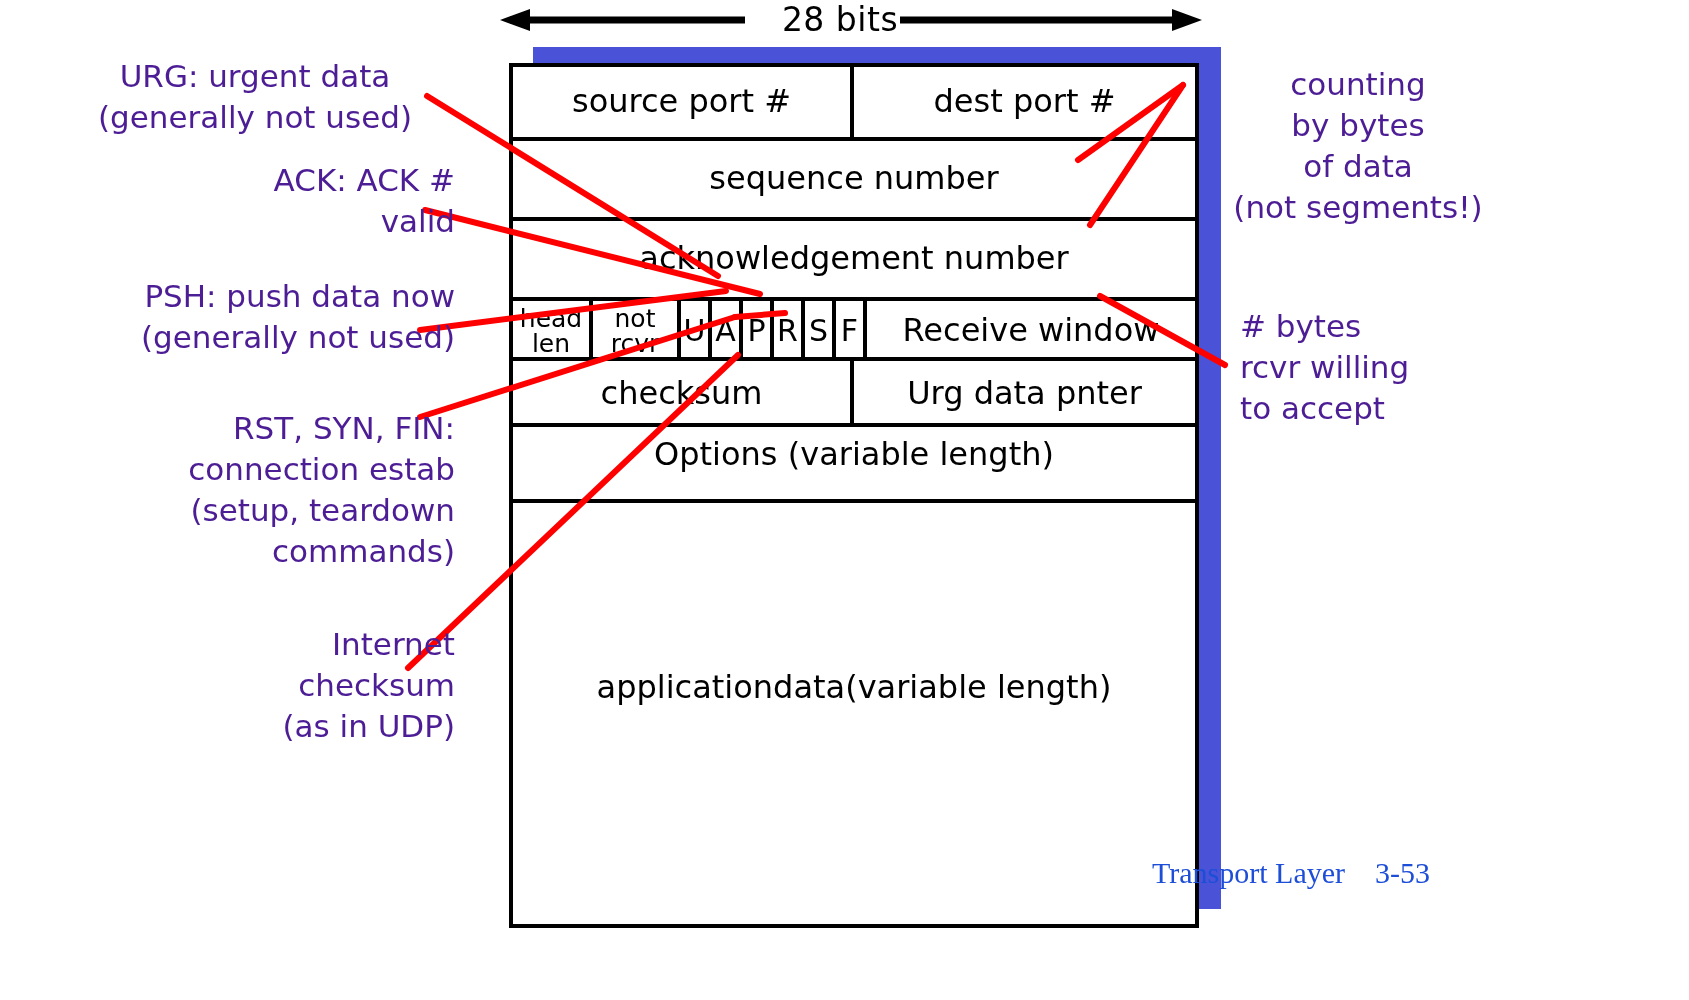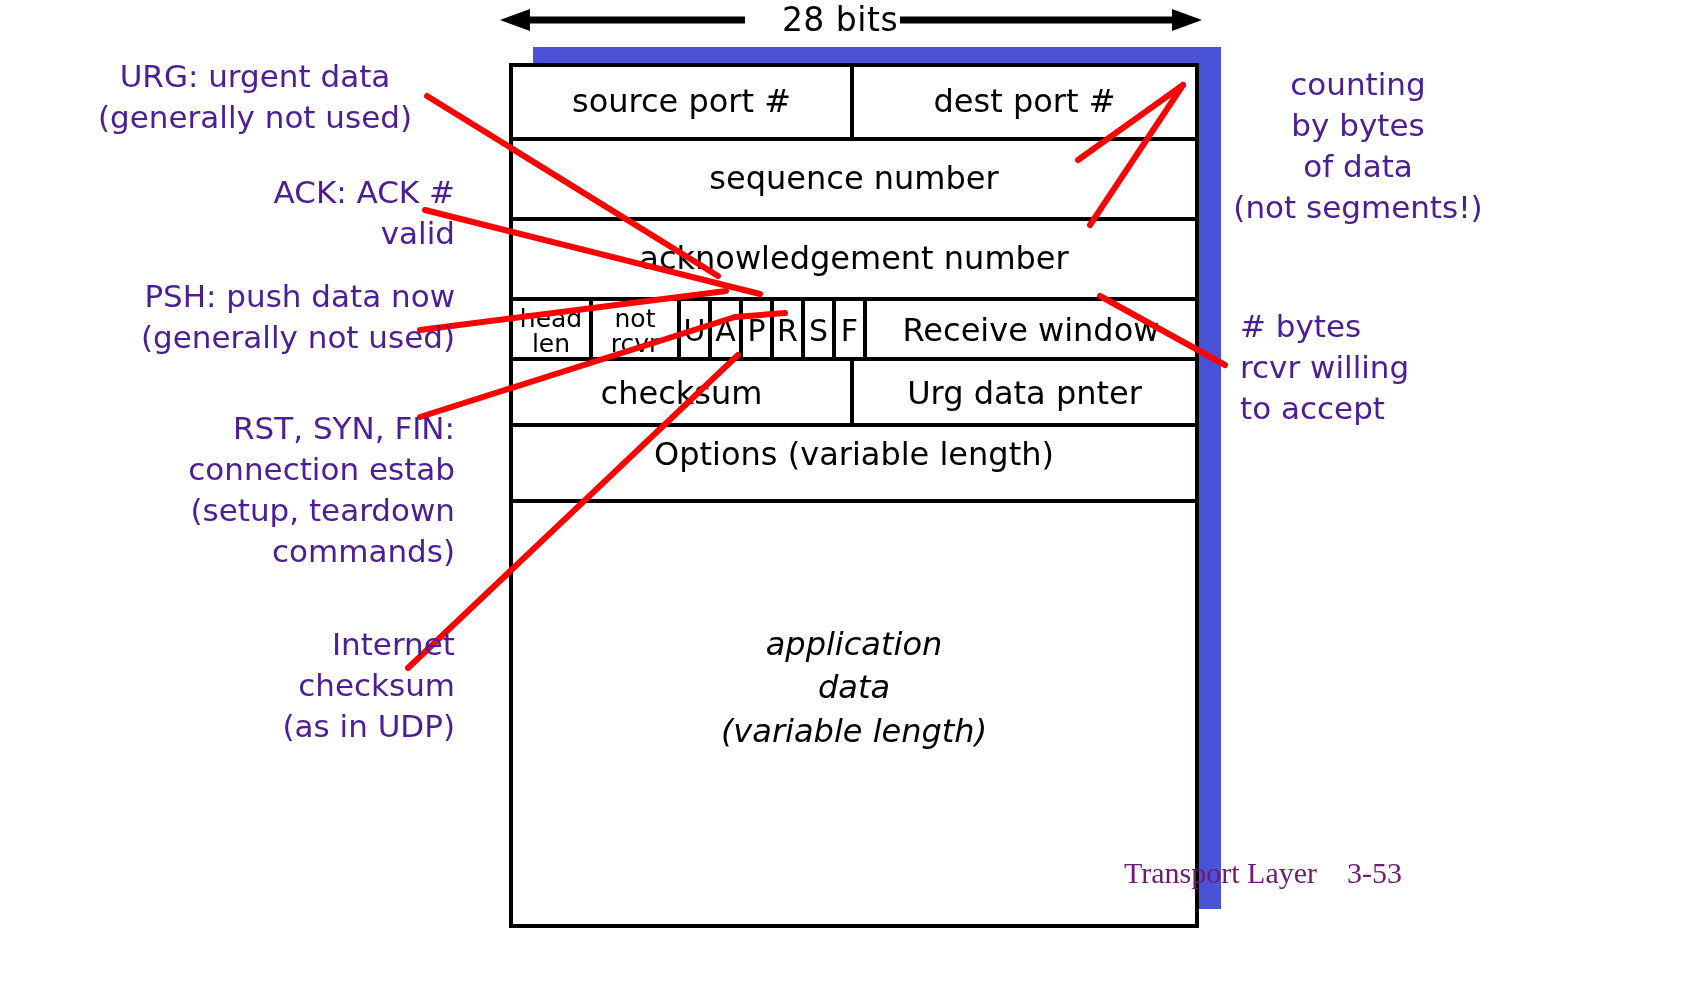--- a/index.html
+++ b/index.html
@@ -100,52 +100,51 @@
   .cksumrow .cell { height: 66px; }
 
   
   .optrow { height: 76px; }
   .optrow .cell { height: 56px; }
 
   
   .approw { height: 370px; }
   .approw .cell {
     height: 370px;
-    flex-direction: column;
+    flex-direction: row;
     line-height: 1.35;
-    font-style: italic;
   }
 
   
   .anno {
     position: absolute;
     font-size: 31px;
     line-height: 1.32;
     font-family: "DejaVu Sans", sans-serif;
     white-space: pre-line;
     color: #4c1d95;
   }
 
   #anno-urg  { left: 55px;  top: 56px;  width: 400px; text-align: center; }
-  #anno-ack  { left: 95px;  top: 172px; width: 360px; text-align: right; }
+  #anno-ack  { left: 95px;  top: 160px; width: 360px; text-align: right; }
   #anno-psh  { left: 40px;  top: 276px; width: 415px; text-align: right; }
   #anno-rst  { left: 90px;  top: 408px; width: 365px; text-align: right; }
   #anno-ics  { left: 130px; top: 624px; width: 325px; text-align: right; }
 
   #anno-count { left: 1193px; top: 64px;  width: 330px; text-align: center; }
   #anno-rcvr  { left: 1240px; top: 306px; width: 300px; text-align: left; }
 
   
   .footer {
     position: absolute;
-    left: 1124px;
+    left: 1152px;
     top: 856px;
     font-family: "Liberation Serif", serif;
     font-size: 30px;
-    color: #701a75;
+    color: #1d4ed8;
     white-space: pre;
   }
 
   svg.overlay {
     position: absolute;
     left: 0; top: 0;
     width: 1689px;
     height: 1000px;
     pointer-events: none;
   }

